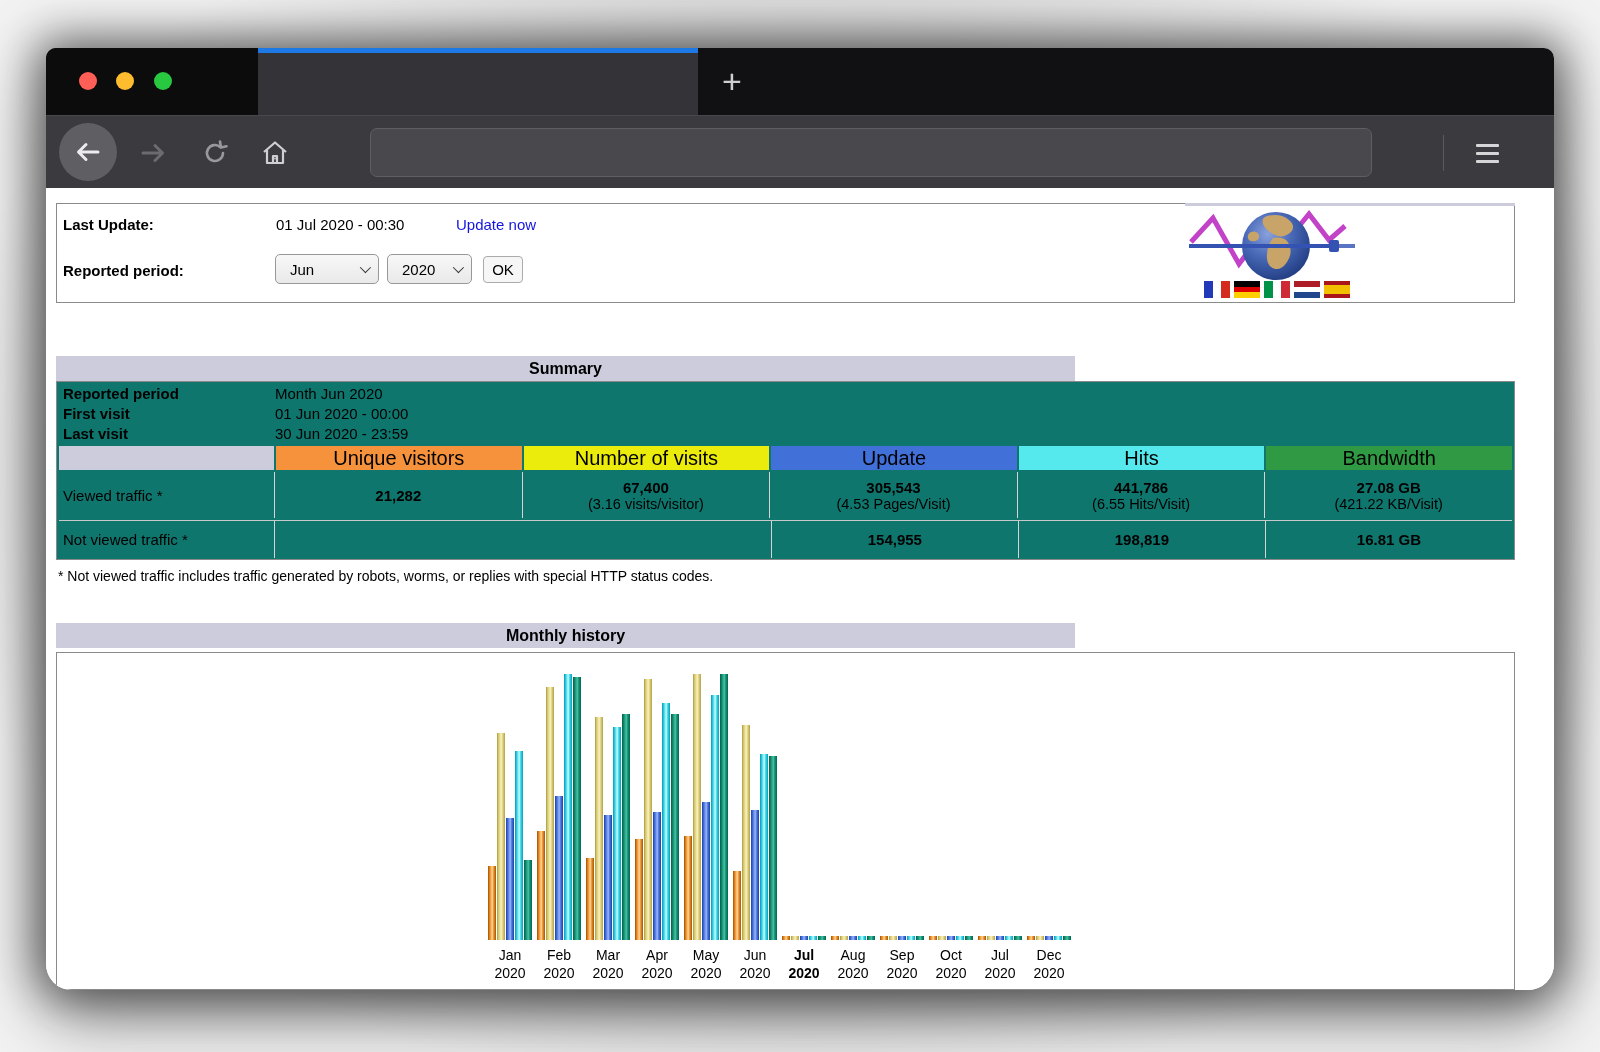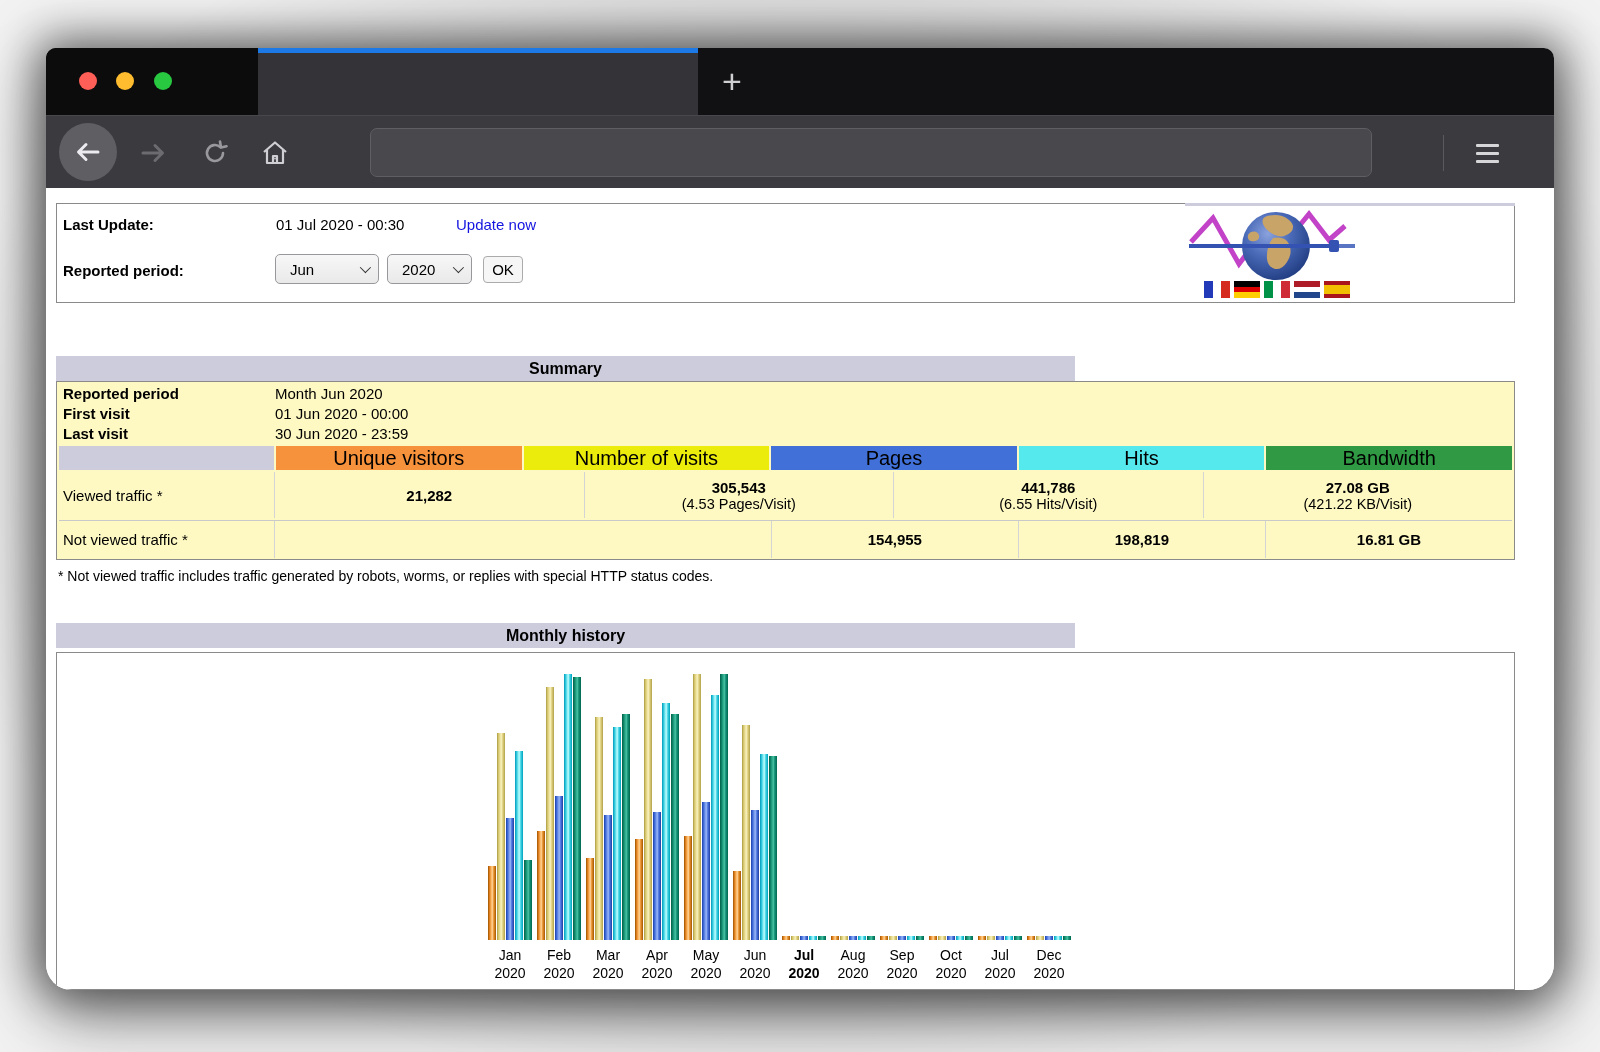--- a/index.html
+++ b/index.html
@@ -65,21 +65,21 @@
   .flag-netherlands { background:linear-gradient(#ae1c28 0 33%,#fff 33% 66%,#21468b 66%); }
   .flag-spain { background:linear-gradient(#aa151b 0 25%,#f1bf00 25% 75%,#aa151b 75%); }
 
   .strip { position:absolute; left:10px; width:1019px; height:25px; background:#ccccdd;
     font-size:16px; font-weight:bold; text-align:center; line-height:25px; }
   .summary-strip { top:168px; }
   .monthly-strip { top:435px; }
 
   
   .summary-table { position:absolute; left:10px; top:193px; width:1459px; border:1px solid #8a8a8a;
-    background:#fef9c3; padding:1px 2px; }
+    background:#0f766e; padding:1px 2px; }
   .info-line { display:flex; height:20px; align-items:center; }
   .info-line .il-label { width:216px; padding-left:4px; font-weight:bold; }
   .hdr-row { display:flex; gap:2px; height:24px; margin-top:3px; }
   .hdr-corner { width:215px; background:#ccccdd; }
   .hdr-cell { flex:1; text-align:center; line-height:24px; font-size:20px; color:#000; }
   .data-row { display:flex; gap:0; }
   .viewed-row { min-height:46px; margin-top:2px; }
   .notviewed-row { min-height:38px; border-top:1px solid #c9c9c9; margin-top:2px; }
   .row-label { width:215px; display:flex; align-items:center; padding-left:4px; }
   .val-cell { flex:1; text-align:center; display:flex; flex-direction:column; justify-content:center;
@@ -208,28 +208,32 @@
         <span>01 Jun 2020 - 00:00</span>
       </div>
       <div class="info-line">
         <span class="il-label">Last visit</span>
         <span>30 Jun 2020 - 23:59</span>
       </div>
       <div class="hdr-row" id="hdr-row">
           <div class="hdr-corner"></div>
           <div class="hdr-cell" style="background: rgb(246, 146, 59);">Unique visitors</div>
           <div class="hdr-cell" style="background: rgb(236, 236, 12);">Number of visits</div>
-          <div class="hdr-cell" style="background: rgb(64, 112, 216);">Pages</div>
+          <div class="hdr-cell" style="background: rgb(64, 112, 216);">Update</div>
           <div class="hdr-cell" style="background: rgb(85, 232, 237);">Hits</div>
           <div class="hdr-cell" style="background: rgb(47, 154, 67);">Bandwidth</div>
         </div>
       <div class="data-row viewed-row" id="viewed-row">
           <div class="row-label">Viewed traffic *</div>
           <div class="val-cell">
             <div class="val-main">21,282</div>
+          </div>
+          <div class="val-cell">
+            <div class="val-main">67,400</div>
+            <div class="val-sub">(3.16 visits/visitor)</div>
           </div>
           <div class="val-cell">
             <div class="val-main">305,543</div>
             <div class="val-sub">(4.53 Pages/Visit)</div>
           </div>
           <div class="val-cell">
             <div class="val-main">441,786</div>
             <div class="val-sub">(6.55 Hits/Visit)</div>
           </div>
           <div class="val-cell">

